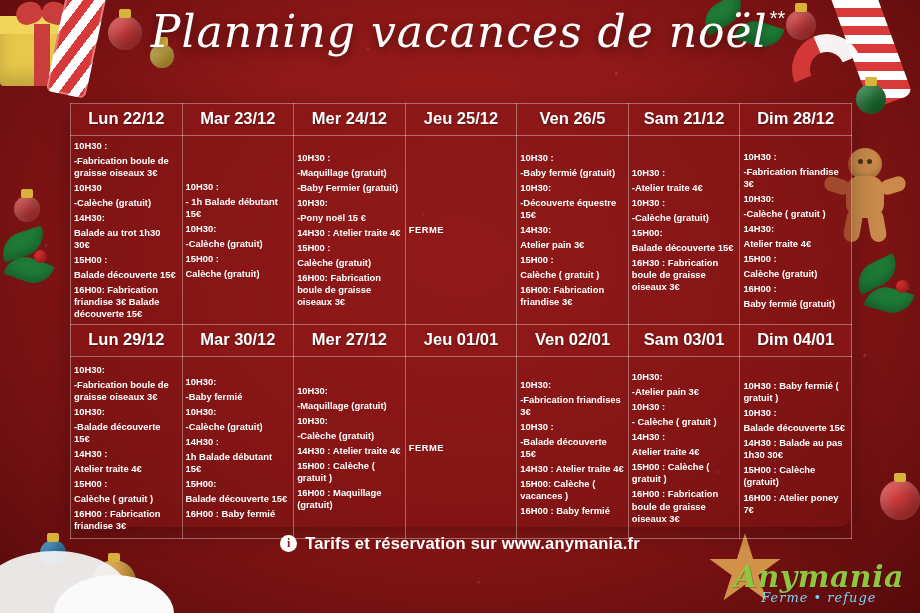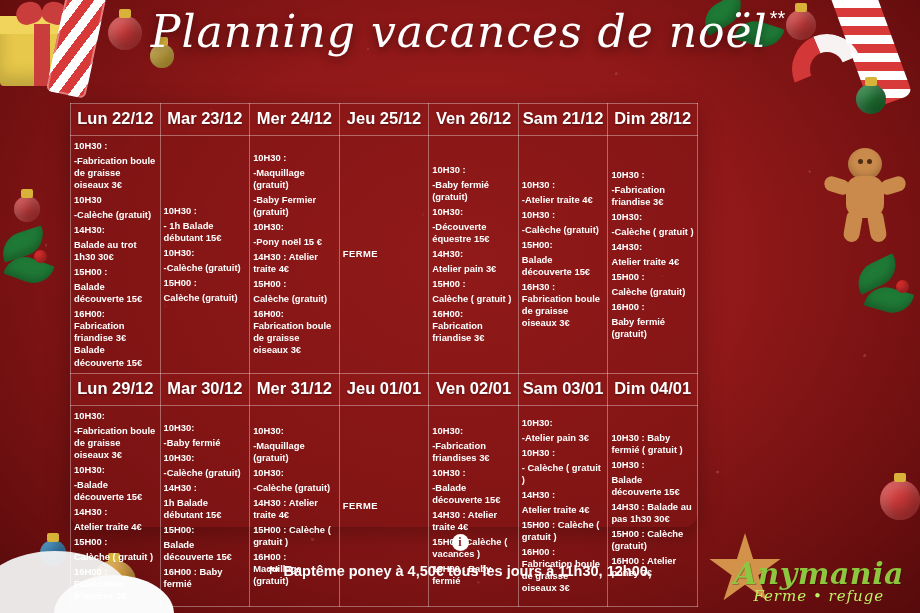--- a/index.html
+++ b/index.html
@@ -134,21 +134,21 @@
     text-shadow: 0 3px 10px rgba(0,0,0,.45);
     display:inline-block;
   }
   .title-aster {
     font-size:20px; color:#ffffff; vertical-align: 22px; margin-left:2px;
     text-shadow: 0 2px 6px rgba(0,0,0,.4);
   }
 
   
   .panel {
-    position:absolute; left:70px; top:103px; width:628px; height:424px;
+    position:absolute; left:70px; top:103px; width:782px; height:424px;
     background: rgba(126,20,20,.55);
     border-radius: 14px;
     box-shadow: 0 6px 24px rgba(0,0,0,.28);
     z-index:4;
     padding: 0;
   }
 
   table.grid {
     width:100%; height:100%;
     border-collapse: collapse;
@@ -203,21 +203,21 @@
   .logo {
     position:absolute; right:16px; bottom:8px; z-index:6; text-align:center;
   }
   .logo-main {
     font-family:"DejaVu Serif", serif; font-style:italic; font-weight:bold;
     font-size:30px; color:#8dc63f; letter-spacing:.5px;
     text-shadow: 1px 1px 0 rgba(0,0,0,.25);
   }
   .logo-sub {
     font-family:"DejaVu Serif", serif; font-style:italic;
-    font-size:15px; color:#bef264; margin-top:-4px; letter-spacing:1px;
+    font-size:13px; color:#7dd3fc; margin-top:-4px; letter-spacing:1px;
   }
 </style>
 </head>
 <body>
 
 <div class="bg"></div>
 <div class="bg-speckle"></div>
 
 <div class="deco gift-tl">
   <div class="gift-box"></div>
@@ -269,21 +269,21 @@
 </div>
 
 <div class="panel">
   <table class="grid">
     <thead>
       <tr>
         <th>Lun 22/12</th>
         <th>Mar 23/12</th>
         <th>Mer 24/12</th>
         <th>Jeu 25/12</th>
-        <th>Ven 26/12</th>
+        <th>Ven 26/5</th>
         <th>Sam 21/12</th>
         <th>Dim 28/12</th>
       </tr>
     </thead>
     <tbody>
       <tr style="height:182px;">
         <td>
             <span class="line">10H30 :</span>
             <span class="line">-Fabrication boule de graisse oiseaux 3€</span>
             <span class="line">10H30</span>
@@ -347,21 +347,21 @@
             <span class="line">Calèche (gratuit)</span>
             <span class="line">16H00 :</span>
             <span class="line">Baby fermié (gratuit)</span>
           </td>
       </tr>
     </tbody>
     <thead>
       <tr>
         <th>Lun 29/12</th>
         <th>Mar 30/12</th>
-        <th>Mer 31/12</th>
+        <th>Mer 27/12</th>
         <th>Jeu 01/01</th>
         <th>Ven 02/01</th>
         <th>Sam 03/01</th>
         <th>Dim 04/01</th>
       </tr>
     </thead>
     <tbody>
       <tr style="height:182px;">
         <td>
             <span class="line">10H30:</span>
@@ -425,22 +425,23 @@
             <span class="line">16H00 : Atelier poney 7€</span>
           </td>
       </tr>
     </tbody>
   </table>
 </div>
 
 <div class="footer">
   <div class="footer-line1">
     <span class="info-icon">i</span>
+    <span>Tarifs et réservation sur www.anymania.fr</span>
   </div>
   <div class="footer-line2">
-    <span>** Baptême poney à 4,50€ tous les jours à 11h30, 12h00,</span><br>
+    <br>
   </div>
 </div>
 
 <div class="logo">
   <div class="logo-main">Anymania</div>
   <div class="logo-sub">Ferme • refuge</div>
 </div>
 
 </body></html>

